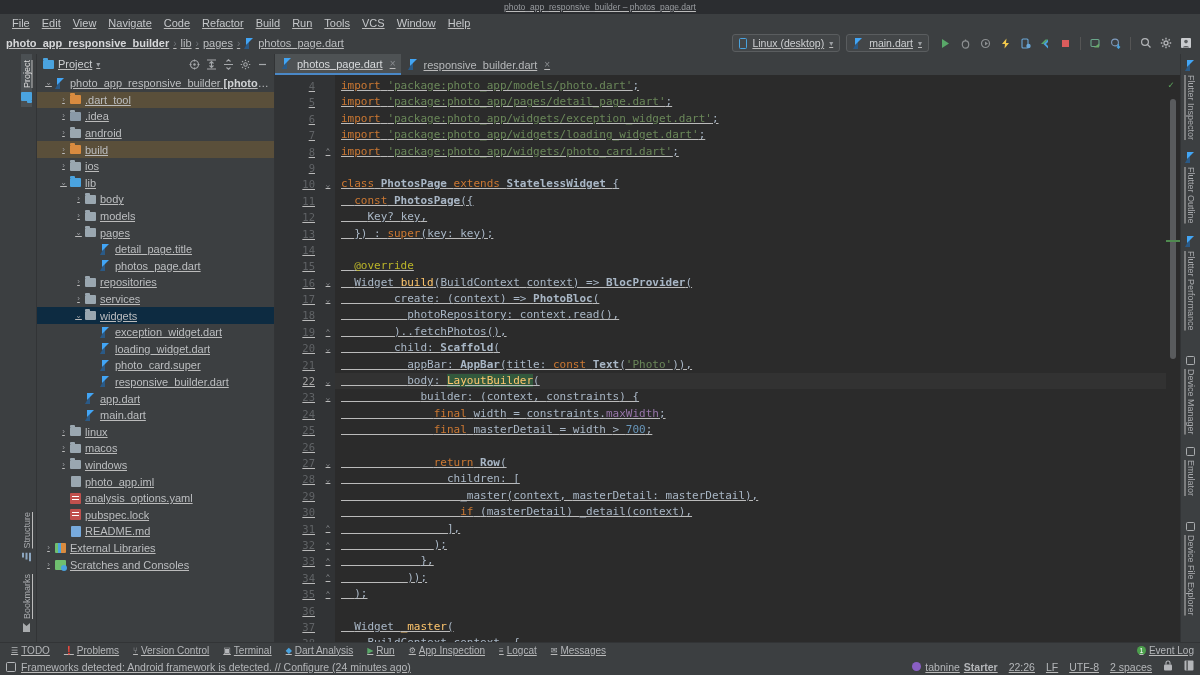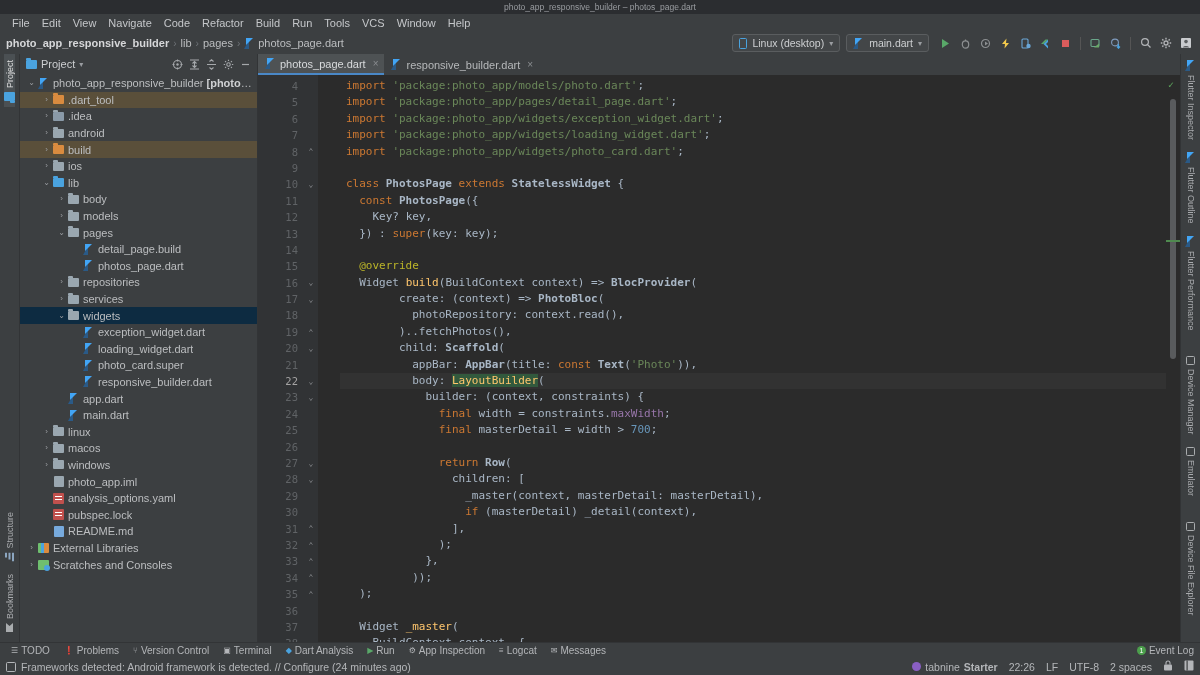--- a/index.html
+++ b/index.html
@@ -4,21 +4,21 @@
 <style>
   * { margin:0; padding:0; box-sizing:border-box; }
   html,body { width:1200px; height:675px; overflow:hidden; }
   body {
     background:#3c3f41;
     font-family:"Liberation Sans", sans-serif;
     font-size:11px;
     color:#bbbbbb;
     -webkit-font-smoothing:antialiased;
   }
-  .app { width:1200px; height:675px; display:flex; flex-direction:column; background:#3c3f41; }
+  .app { width:1200px; height:675px; display:flex; flex-direction:column; background:#3c3f41;text-decoration:underline; }
 
   
   .titlebar {
     height:14px; background:#2b2d30; color:#9a9da1;
     font-size:8.5px; display:flex; align-items:center; justify-content:center;
     flex:0 0 14px;
   }
 
   
   .menubar {
@@ -44,21 +44,21 @@
   .pill {
     display:flex; align-items:center; gap:5px; height:18px;
     border:1px solid #5a5d5f; border-radius:3px; padding:0 6px;
     background:#434648; color:#cdcfd1; font-size:10.5px; white-space:nowrap;
   }
   .tbicons { display:flex; align-items:center; gap:3px; margin-left:4px; }
   .tbicon { width:17px; height:17px; display:flex; align-items:center; justify-content:center; border-radius:3px; }
   .tbsep { width:1px; height:13px; background:#555; margin:0 3px; }
 
   
-  .bodyrow { flex:1 1 auto; display:flex; min-height:0; }
+  .bodyrow { flex:1 1 auto; display:flex; min-height:0;padding-left:17px; }
 
   
   .lstrip, .rstrip {
     width:20px; background:#3c3f41; flex:0 0 20px;
     display:flex; flex-direction:column; align-items:center;
     border-right:1px solid #323436; position:relative;
   }
   .rstrip { border-right:none; border-left:1px solid #323436; }
   .vtab {
     writing-mode:vertical-rl; font-size:9px; color:#a9abae;
@@ -129,21 +129,20 @@
   .gutter .gl { height:16.4px; line-height:16.4px; padding-right:6px; position:relative; font-size:10.5px;}
   .gutter .gl.cur { color:#a4a3a3; }
   .gmark { position:absolute; right:-11px; top:4px; width:9px; height:9px; }
   .fold {
     width:14px; flex:0 0 14px; background:#313335; padding-top:3px; position:relative;
   }
   .fold .fl { height:16.4px; display:flex; align-items:center; justify-content:center; color:#8a8d90; font-size:8px;}
   .code {
     flex:1 1 auto; background:#2b2b2b; padding-top:3px; position:relative; overflow:hidden;
     white-space:pre;
-    margin-left:22px;
   }
   .ln { height:16.4px; line-height:16.4px; padding-left:6px; position:relative; }
   .ln.cur { background:#323232; }
   .ln.cur:after { content:""; position:absolute; left:0; right:0; top:0; height:1px; }
 
   
   .kw { color:#cc7832; }
   .str { color:#6a8759; }
   .cls { color:#a9b7c6; font-weight:bold; }
   .type { color:#a9b7c6; }
@@ -472,21 +471,21 @@
           </div>
           <div class="row">
             <span style="flex: 0 0 51px;"></span>
             <span class="arrow"></span>
             <span class="ficon">
               <span class="dartico">
                 <i class="d1"></i>
                 <i class="d2"></i>
               </span>
             </span>
-            <span class="rlabel">detail_page.build</span>
+            <span class="rlabel">detail_page.title</span>
           </div>
           <div class="row">
             <span style="flex: 0 0 51px;"></span>
             <span class="arrow"></span>
             <span class="ficon">
               <span class="dartico">
                 <i class="d1"></i>
                 <i class="d2"></i>
               </span>
             </span>

